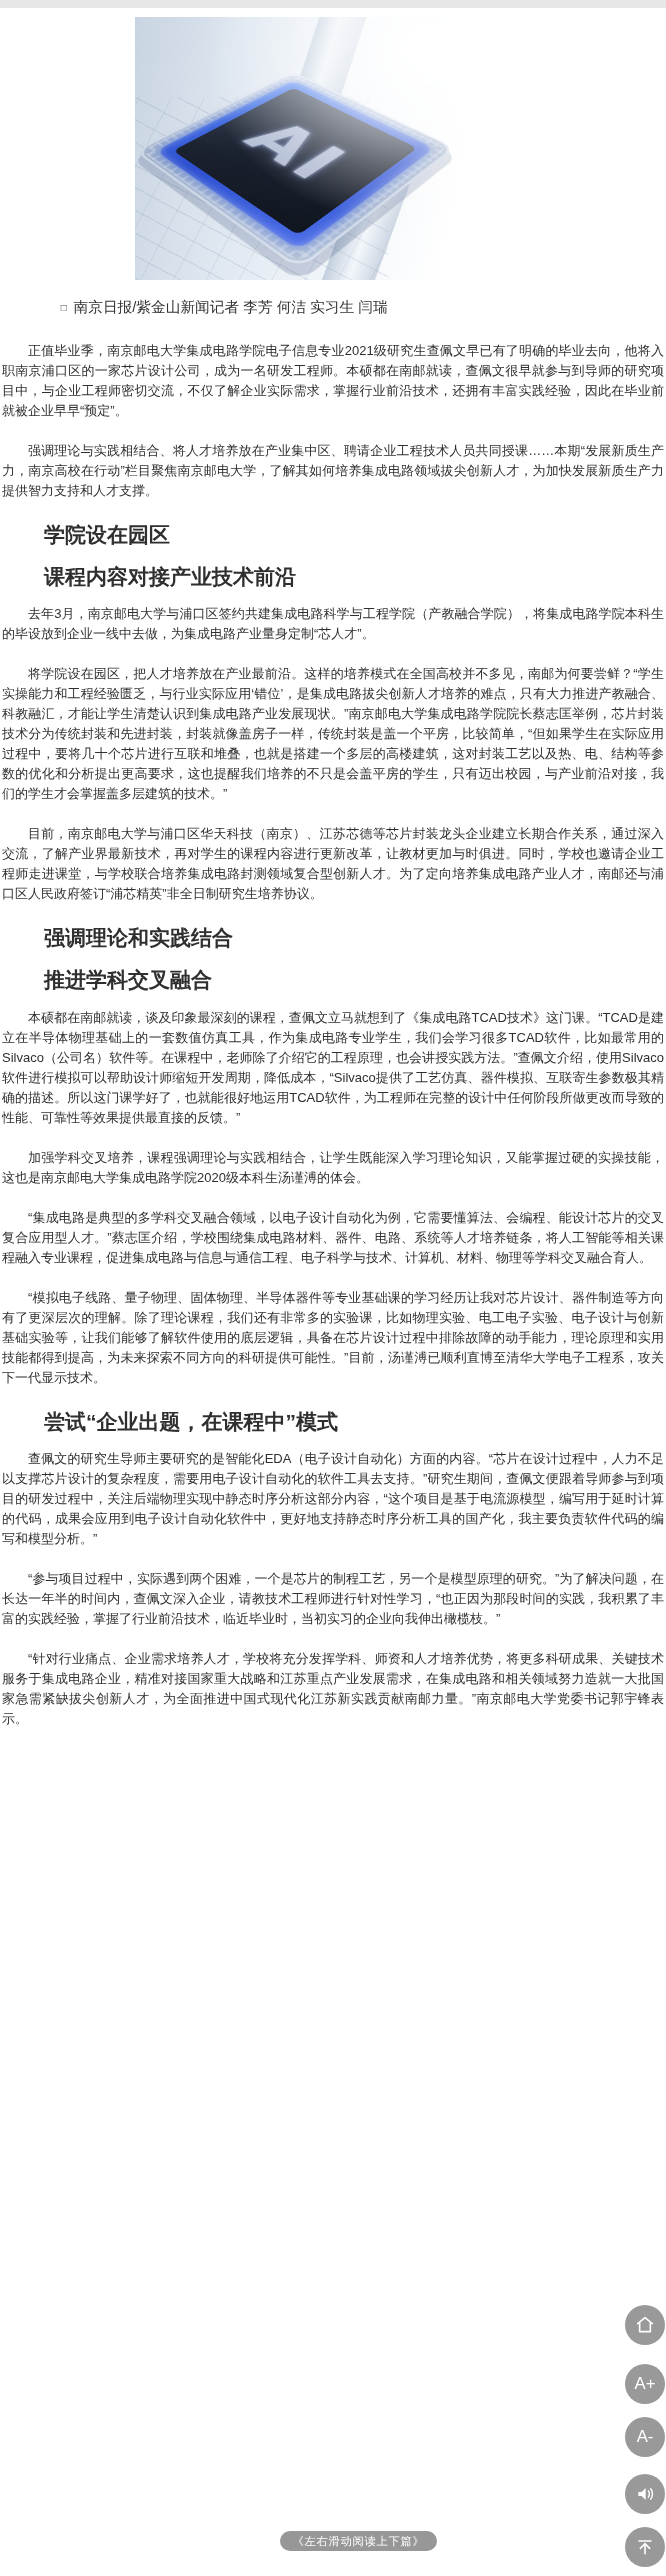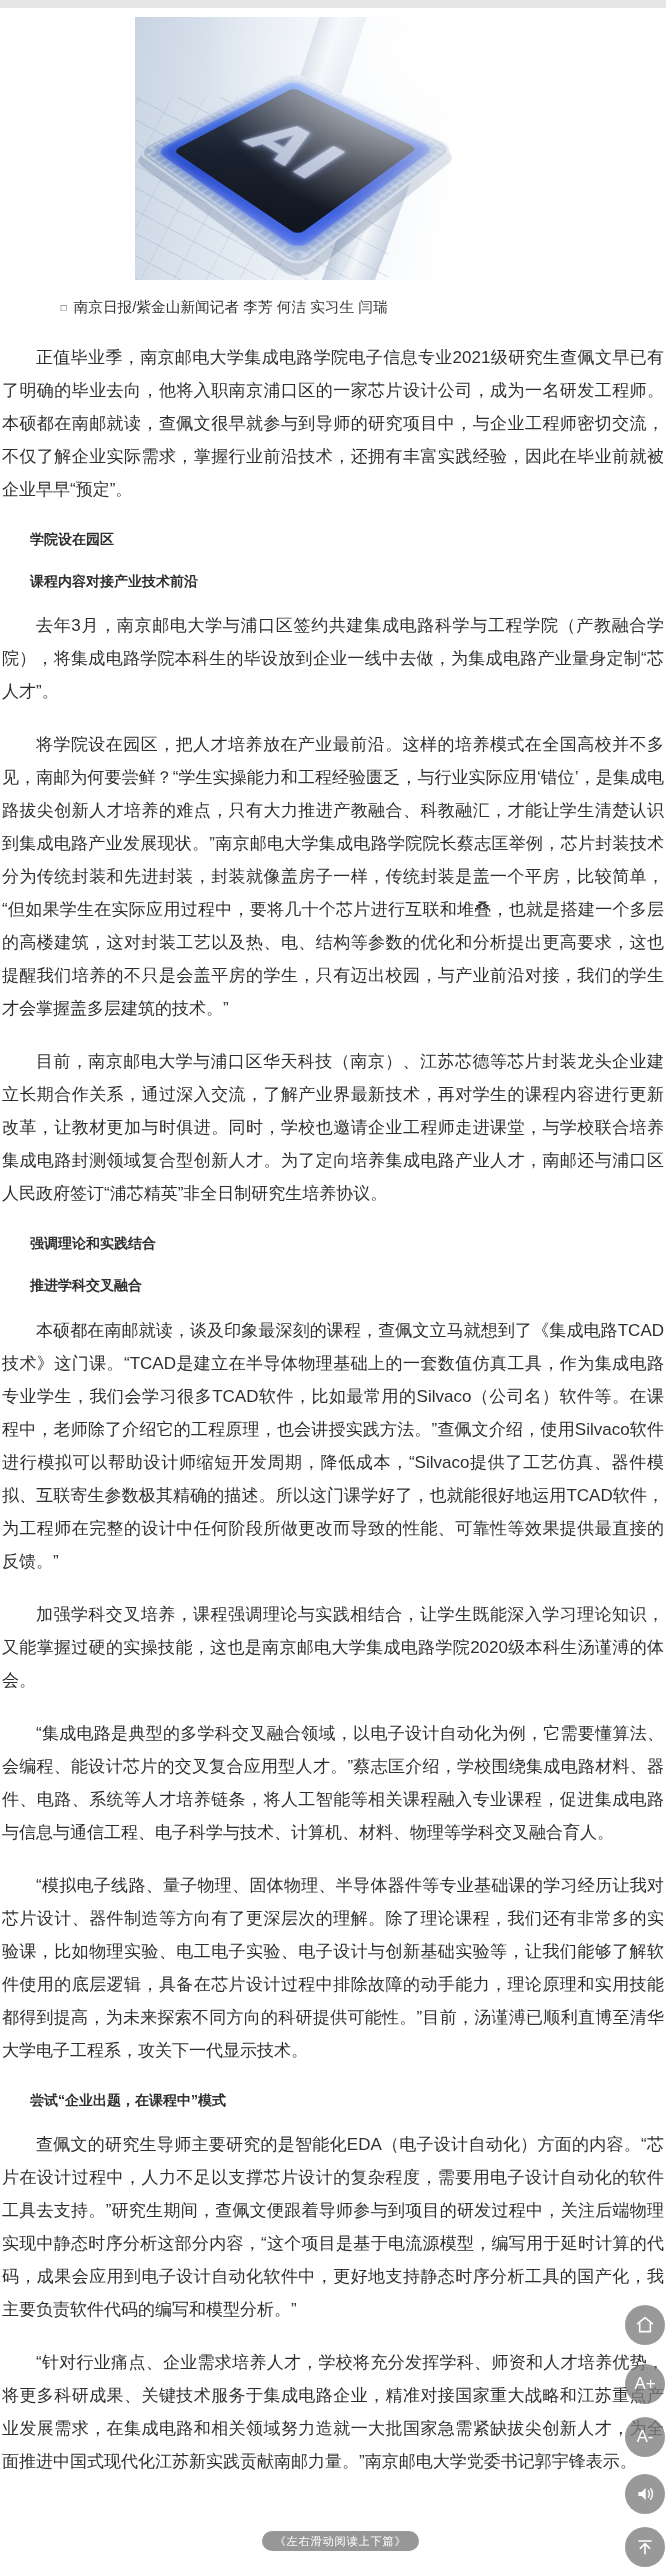--- a/index.html
+++ b/index.html
@@ -33,36 +33,36 @@
   .pins{position:absolute;inset:4px;border-radius:14.7px;
        background:repeating-linear-gradient(0deg,rgba(255,255,255,.55) 0 3.3px,transparent 3.3px 9.3px),
                   repeating-linear-gradient(90deg,rgba(255,255,255,.55) 0 3.3px,transparent 3.3px 9.3px);
        -webkit-mask:linear-gradient(#000 0 0) content-box, linear-gradient(#000 0 0);
        -webkit-mask-composite:xor;mask-composite:exclude;padding:9.3px;opacity:.5;}
 
   
   .article{padding:0 2px;color:#2f2f2f;}
   .byline{margin:16px 0 20px 0;font-size:14.7px;line-height:22.7px;text-indent:2em;color:#333;}
   .byline .sq{display:inline-block;font-size:10px;transform:translateY(-1.3px);margin-right:6.7px;color:#444;}
-  .para{font-size:17px;line-height:33px;text-indent:2em;margin:0 0 20px 0;text-align:justify;}
-  .head{font-size:14px;line-height:27px;text-indent:2em;margin:0 0 14.7px 0;font-weight:bold;}
+  .para{font-size:13px;line-height:20px;text-indent:2em;margin:0 0 20px 0;text-align:justify;}
+  .head{font-size:21px;line-height:27px;text-indent:2em;margin:0 0 14.7px 0;font-weight:bold;}
 
   
   .fab{position:absolute;left:625px;width:40px;height:40px;border-radius:50%;
        background:rgba(124,124,124,.78);display:flex;align-items:center;justify-content:center;color:#fff;}
   .fab svg{display:block;}
   .fab.fs{font-size:16.7px;line-height:1;letter-spacing:0;}
   #fab-home{top:2305px;}
   #fab-aplus{top:2364px;}
   #fab-aminus{top:2417px;}
   #fab-audio{top:2474px;}
   #fab-top{top:2527px;}
 
   
-  .swipe-pill{position:absolute;left:262px;top:2531px;width:157px;height:20px;border-radius:10.7px;
+  .swipe-pill{position:absolute;left:280px;top:2531px;width:157px;height:20px;border-radius:10.7px;
        background:rgba(128,128,128,.82);color:#ffffff;font-size:11.3px;display:flex;align-items:center;
        justify-content:center;letter-spacing:0.7px;}
 </style>
 </head>
 <body>
 
 <div id="page">
 
   <div class="topbar"></div>
 
@@ -82,33 +82,35 @@
     </div>
     <div class="fade"></div>
   </div>
 
   <div class="article">
     <div class="byline">
       <span class="sq">□</span><span>南京日报/紫金山新闻记者 李芳 何洁 实习生 闫瑞</span>
     </div>
 
     <div class="para">正值毕业季，南京邮电大学集成电路学院电子信息专业2021级研究生查佩文早已有了明确的毕业去向，他将入职南京浦口区的一家芯片设计公司，成为一名研发工程师。本硕都在南邮就读，查佩文很早就参与到导师的研究项目中，与企业工程师密切交流，不仅了解企业实际需求，掌握行业前沿技术，还拥有丰富实践经验，因此在毕业前就被企业早早“预定”。</div>
+    <div class="para">强调理论与实践相结合、将人才培养放在产业集中区、聘请企业工程技术人员共同授课……本期“发展新质生产力，南京高校在行动”栏目聚焦南京邮电大学，了解其如何培养集成电路领域拔尖创新人才，为加快发展新质生产力提供智力支持和人才支撑。</div>
     <div class="head">学院设在园区</div>
     <div class="head">课程内容对接产业技术前沿</div>
     <div class="para">去年3月，南京邮电大学与浦口区签约共建集成电路科学与工程学院（产教融合学院），将集成电路学院本科生的毕设放到企业一线中去做，为集成电路产业量身定制“芯人才”。</div>
     <div class="para">将学院设在园区，把人才培养放在产业最前沿。这样的培养模式在全国高校并不多见，南邮为何要尝鲜？“学生实操能力和工程经验匮乏，与行业实际应用‘错位’，是集成电路拔尖创新人才培养的难点，只有大力推进产教融合、科教融汇，才能让学生清楚认识到集成电路产业发展现状。”南京邮电大学集成电路学院院长蔡志匡举例，芯片封装技术分为传统封装和先进封装，封装就像盖房子一样，传统封装是盖一个平房，比较简单，“但如果学生在实际应用过程中，要将几十个芯片进行互联和堆叠，也就是搭建一个多层的高楼建筑，这对封装工艺以及热、电、结构等参数的优化和分析提出更高要求，这也提醒我们培养的不只是会盖平房的学生，只有迈出校园，与产业前沿对接，我们的学生才会掌握盖多层建筑的技术。”</div>
     <div class="para">目前，南京邮电大学与浦口区华天科技（南京）、江苏芯德等芯片封装龙头企业建立长期合作关系，通过深入交流，了解产业界最新技术，再对学生的课程内容进行更新改革，让教材更加与时俱进。同时，学校也邀请企业工程师走进课堂，与学校联合培养集成电路封测领域复合型创新人才。为了定向培养集成电路产业人才，南邮还与浦口区人民政府签订“浦芯精英”非全日制研究生培养协议。</div>
     <div class="head">强调理论和实践结合</div>
     <div class="head">推进学科交叉融合</div>
     <div class="para">本硕都在南邮就读，谈及印象最深刻的课程，查佩文立马就想到了《集成电路TCAD技术》这门课。“TCAD是建立在半导体物理基础上的一套数值仿真工具，作为集成电路专业学生，我们会学习很多TCAD软件，比如最常用的Silvaco（公司名）软件等。在课程中，老师除了介绍它的工程原理，也会讲授实践方法。”查佩文介绍，使用Silvaco软件进行模拟可以帮助设计师缩短开发周期，降低成本，“Silvaco提供了工艺仿真、器件模拟、互联寄生参数极其精确的描述。所以这门课学好了，也就能很好地运用TCAD软件，为工程师在完整的设计中任何阶段所做更改而导致的性能、可靠性等效果提供最直接的反馈。”</div>
     <div class="para">加强学科交叉培养，课程强调理论与实践相结合，让学生既能深入学习理论知识，又能掌握过硬的实操技能，这也是南京邮电大学集成电路学院2020级本科生汤谨溥的体会。</div>
     <div class="para">“集成电路是典型的多学科交叉融合领域，以电子设计自动化为例，它需要懂算法、会编程、能设计芯片的交叉复合应用型人才。”蔡志匡介绍，学校围绕集成电路材料、器件、电路、系统等人才培养链条，将人工智能等相关课程融入专业课程，促进集成电路与信息与通信工程、电子科学与技术、计算机、材料、物理等学科交叉融合育人。</div>
     <div class="para">“模拟电子线路、量子物理、固体物理、半导体器件等专业基础课的学习经历让我对芯片设计、器件制造等方向有了更深层次的理解。除了理论课程，我们还有非常多的实验课，比如物理实验、电工电子实验、电子设计与创新基础实验等，让我们能够了解软件使用的底层逻辑，具备在芯片设计过程中排除故障的动手能力，理论原理和实用技能都得到提高，为未来探索不同方向的科研提供可能性。”目前，汤谨溥已顺利直博至清华大学电子工程系，攻关下一代显示技术。</div>
     <div class="head">尝试“企业出题，在课程中”模式</div>
     <div class="para">查佩文的研究生导师主要研究的是智能化EDA（电子设计自动化）方面的内容。“芯片在设计过程中，人力不足以支撑芯片设计的复杂程度，需要用电子设计自动化的软件工具去支持。”研究生期间，查佩文便跟着导师参与到项目的研发过程中，关注后端物理实现中静态时序分析这部分内容，“这个项目是基于电流源模型，编写用于延时计算的代码，成果会应用到电子设计自动化软件中，更好地支持静态时序分析工具的国产化，我主要负责软件代码的编写和模型分析。”</div>
+    <div class="para">“参与项目过程中，实际遇到两个困难，一个是芯片的制程工艺，另一个是模型原理的研究。”为了解决问题，在长达一年半的时间内，查佩文深入企业，请教技术工程师进行针对性学习，“也正因为那段时间的实践，我积累了丰富的实践经验，掌握了行业前沿技术，临近毕业时，当初实习的企业向我伸出橄榄枝。”</div>
     <div class="para">“针对行业痛点、企业需求培养人才，学校将充分发挥学科、师资和人才培养优势，将更多科研成果、关键技术服务于集成电路企业，精准对接国家重大战略和江苏重点产业发展需求，在集成电路和相关领域努力造就一大批国家急需紧缺拔尖创新人才，为全面推进中国式现代化江苏新实践贡献南邮力量。”南京邮电大学党委书记郭宇锋表示。</div>
   </div>
 
   <div class="fab" id="fab-home">
     <span>
       <svg width="20" height="20" viewBox="0 0 30 30" fill="none" stroke="#ffffff" stroke-width="2.4" stroke-linecap="round" stroke-linejoin="round">
         <path d="M4 13 L15 4 L26 13"></path>
         <path d="M7 12 L7 25 L23 25 L23 12"></path>
       </svg>
     </span>

